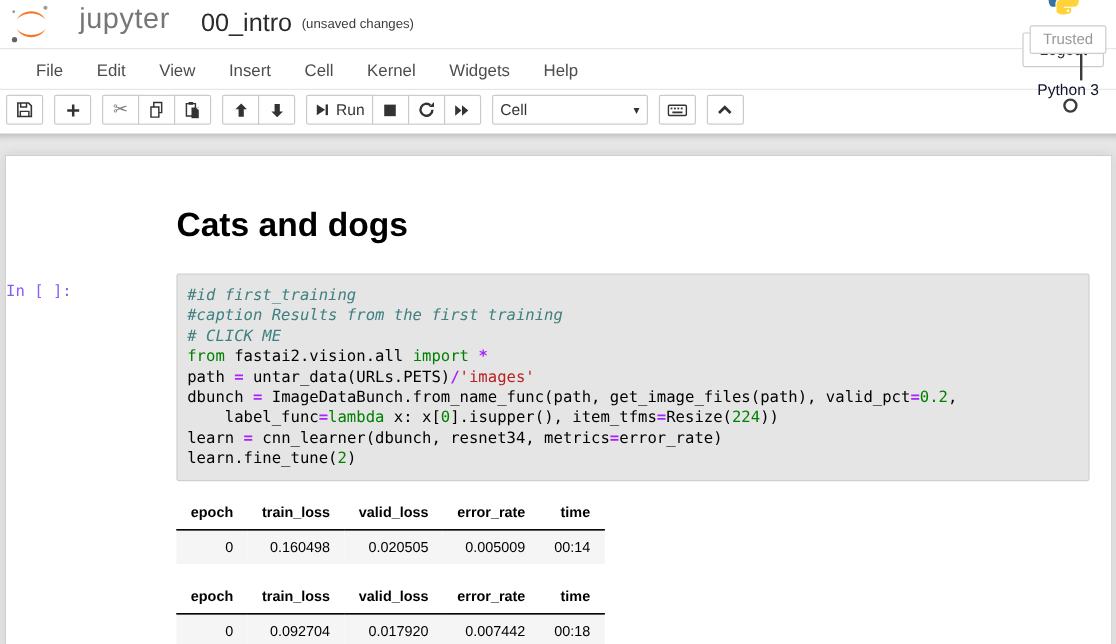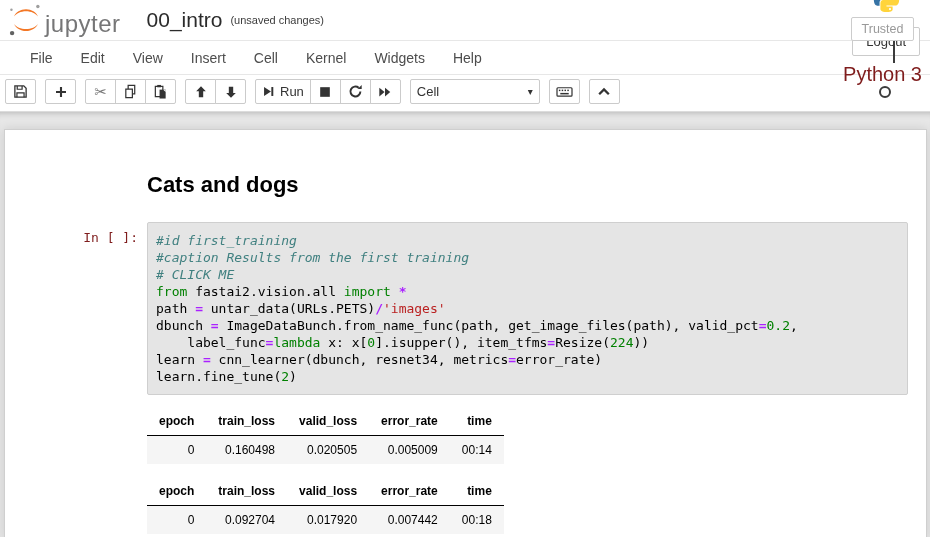--- a/index.html
+++ b/index.html
@@ -1,37 +1,37 @@
 <!DOCTYPE html>
 <html><head>
 <meta charset="utf-8">
 <style>
   * { margin:0; padding:0; box-sizing:border-box; }
   html,body { width:930px; height:537px; overflow:hidden; background:#e7e7e7;
               font-family:"Liberation Sans", sans-serif; }
 
   
   .top-bar { height:40px; background:#fff; display:flex; align-items:center; padding:0 8px; }
-  .brand { display:flex; align-items:flex-end; }
+  .brand { display:flex; align-items:flex-start;gap:21px; }
   .brand-word { font-size:24px; color:#767677; margin-left:1px; letter-spacing:0.5px; }
   .nb-title { margin-left:26px; font-size:21px; color:#2b2b2b; }
   .autosave { margin-left:8px; font-size:11px; color:#3c3c3c; }
   .top-right { margin-left:auto; display:flex; align-items:center; gap:13px; padding-right:2px;flex-direction:column; }
   .logout-btn { border:1px solid #cbcbcb; border-radius:2px; background:#fff; padding:6px 13px;
                 font-size:13px; color:#333; cursor:pointer; }
 
   
   .menu-bar { height:35px; background:#fff; border-top:1px solid #e7e7e7; border-bottom:1px solid #e7e7e7;
               display:flex; align-items:center; padding:0 8px 0 16px; }
   .menu-item { padding:19px 14px; font-size:14px; color:#4d4d4d; cursor:pointer; }
   .menu-right { margin-left:auto; display:flex; align-items:center;flex-direction:column; }
   .trusted-btn { border:1px solid #ccc; background:#fff; color:#999; font-size:12.5px;
                  padding:4px 10px; border-radius:2px; }
   .kernel-sep { width:2px; height:22px; background:#3b3b3b; margin:0 12px 0 34px; }
-  .kernel-name { font-size:20px; color:#7f1d1d; }
+  .kernel-name { font-size:13px; color:#0f172a; }
   .kernel-circle { width:12px; height:12px; border:2px solid #3b3b3b; border-radius:50%; margin:0 4px 0 8px; }
 
   
   .toolbar { background:#fff; padding:4px 5px 7px; display:flex; align-items:center; gap:9px;
              border-bottom:1px solid #dcdcdc; }
   .tb-group { display:flex; }
   .tb-btn { height:25px; min-width:31px; background:#fff; border:1px solid #cbcbcb;
             display:flex; align-items:center; justify-content:center; border-radius:2px;
             padding:0 6px; cursor:pointer; color:#333; }
   .tb-group .tb-btn + .tb-btn { margin-left:-1px; border-top-left-radius:0; border-bottom-left-radius:0; }
@@ -41,25 +41,25 @@
   .caret { font-size:10px; color:#333; }
   .cut-glyph { font-size:15px; color:#7a7a7a; line-height:1; }
 
   
   .site { background:#e7e7e7; height:427px; padding:17px 3px 0 4px;
           box-shadow: inset 0 7px 7px -7px rgba(0,0,0,.28); }
   .notebook-container { background:#fff; height:100%; border:1px solid #cfcfcf; border-bottom:none;
                         box-shadow:0 0 10px rgba(0,0,0,.12); padding-top:16px; overflow:hidden; }
 
   .md-cell { padding-left:142px; }
-  .md-cell h1 { font-size:22px; font-weight:bold; color:#000; margin:26px 0 24px; }
+  .md-cell h1 { font-size:28px; font-weight:bold; color:#000; margin:26px 0 24px; }
 
   .code-cell { display:flex; margin-top:4px; }
-  .prompt-col { width:142px; flex:none; text-align:right; padding-right:9px; padding-top:7px;
-                font-family:"DejaVu Sans Mono", monospace; font-size:13px; line-height:17px; color:#7f1d1d; }
+  .prompt-col { width:142px; flex:none; padding-right:9px; padding-top:7px;
+                font-family:"DejaVu Sans Mono", monospace; font-size:13px; line-height:17px; color:#8b5cf6; }
   .input-box { flex:1; margin-right:18px; border:1px solid #cfcfcf; border-radius:2px; background:#e5e5e5;
                padding:9px 8px; font-family:"DejaVu Sans Mono", monospace; font-size:13px; line-height:17px;
                color:#000; white-space:pre; overflow:hidden; cursor:text; }
   .tok-com { color:#408080; font-style:italic; }
   .tok-kw  { color:#008000; font-weight:normal; }
   .tok-op  { color:#AA22FF; font-weight:bold; }
   .tok-str { color:#BA2121; }
   .tok-num { color:#008000; }
 
   .output-area { margin-left:142px; margin-top:14px; }

